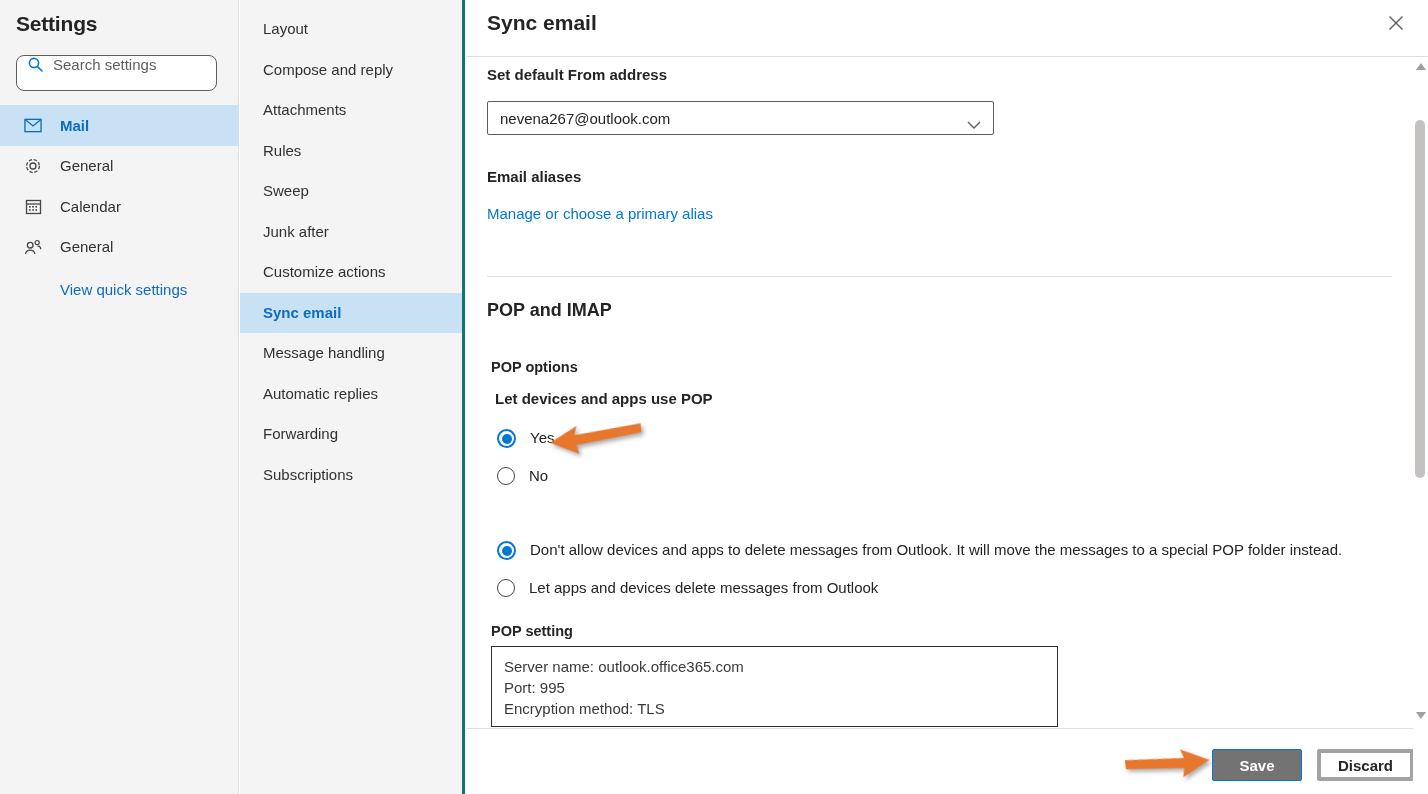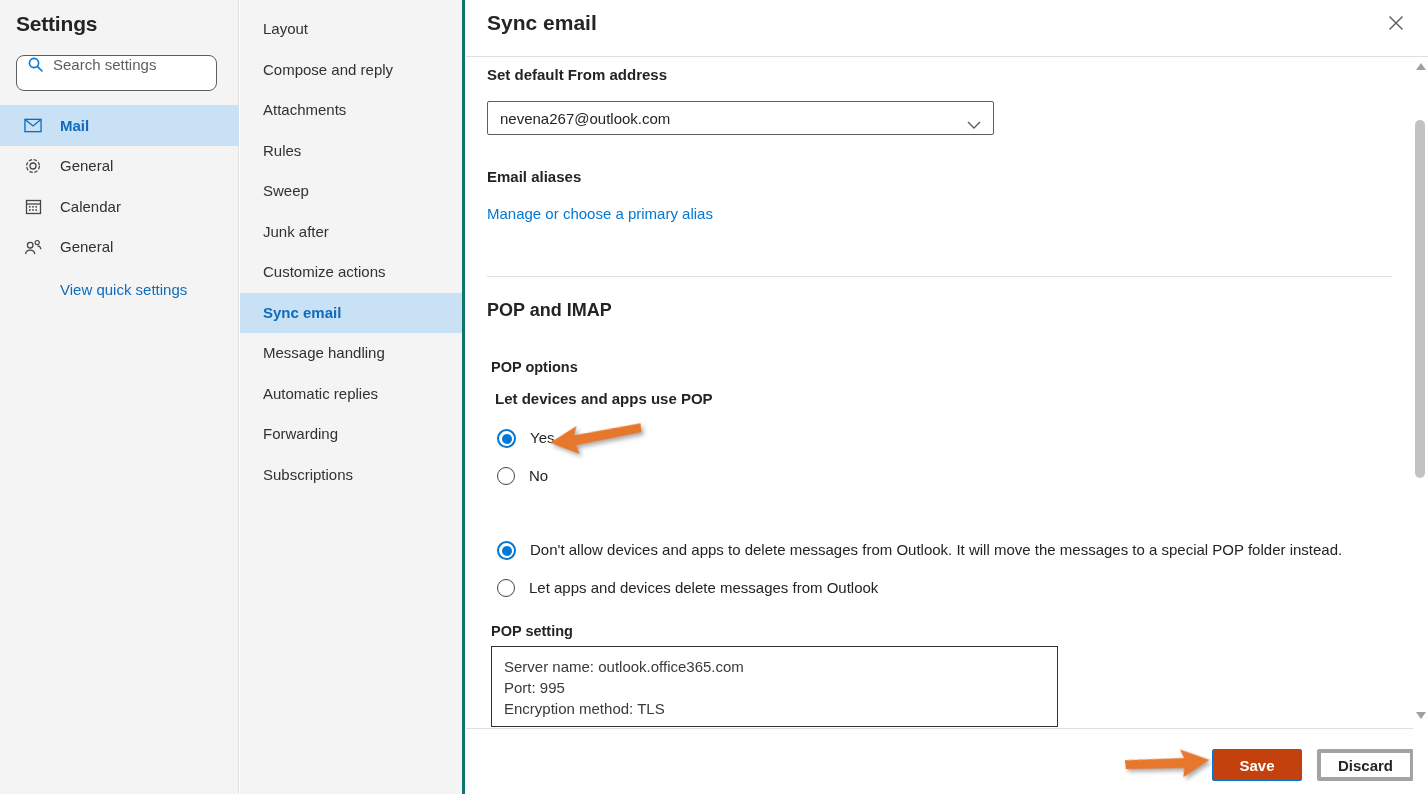--- a/index.html
+++ b/index.html
@@ -44,21 +44,21 @@
   .radio { width:18px; height:18px; border-radius:50%; border:1px solid #484644; background:#fff; flex:0 0 18px; display:flex; align-items:center; justify-content:center; }
   .radio.on { border:2px solid #0078d4; width:19px; height:19px; flex-basis:19px; }
   .radio.on .dot { width:10px; height:10px; border-radius:50%; background:#0078d4; }
   .radio-row .rlbl { margin-left:8px; font-size:15px; color:#252423; white-space:nowrap; }
 
   .pop-box { position:absolute; left:25px; top:646px; width:567px; height:81px; border:1px solid #323130; padding:9px 0 0 12px; }
   .pop-box div { font-size:15px; color:#3b3a39; line-height:21px; }
 
   .footer-divider { position:absolute; left:0; top:728px; width:962px; height:1px; background:#e1dfdd; }
   .btn { position:absolute; top:749px; height:32px; border-radius:2px; font-family:inherit; font-size:15px; font-weight:700; cursor:pointer; }
-  .btn-save { left:746px; width:90px; background:#c2410c; border:1px solid #0078d4; color:#fff; }
+  .btn-save { left:746px; width:90px; background:#737373; border:1px solid #0078d4; color:#fff; }
   .btn-discard { left:851px; width:97px; background:#fff; border:4px solid #a3a3a3; color:#252423; }
 
   
   .vscroll { position:absolute; right:0; top:58px; width:15px; height:736px; background:#fff; }
   .scroll-up { position:absolute; top:5px; left:3px; width:0; height:0; border-left:5px solid transparent; border-right:5px solid transparent; border-bottom:7px solid #a19f9d; cursor:pointer; }
   .scroll-down { position:absolute; top:654px; left:3px; width:0; height:0; border-left:5px solid transparent; border-right:5px solid transparent; border-top:7px solid #a19f9d; cursor:pointer; }
   .scroll-thumb { position:absolute; top:62px; left:2px; width:10px; height:358px; background:#c4c2c0; border-radius:5px; cursor:pointer; }
 
   
   .anno { position:absolute; pointer-events:none; }

